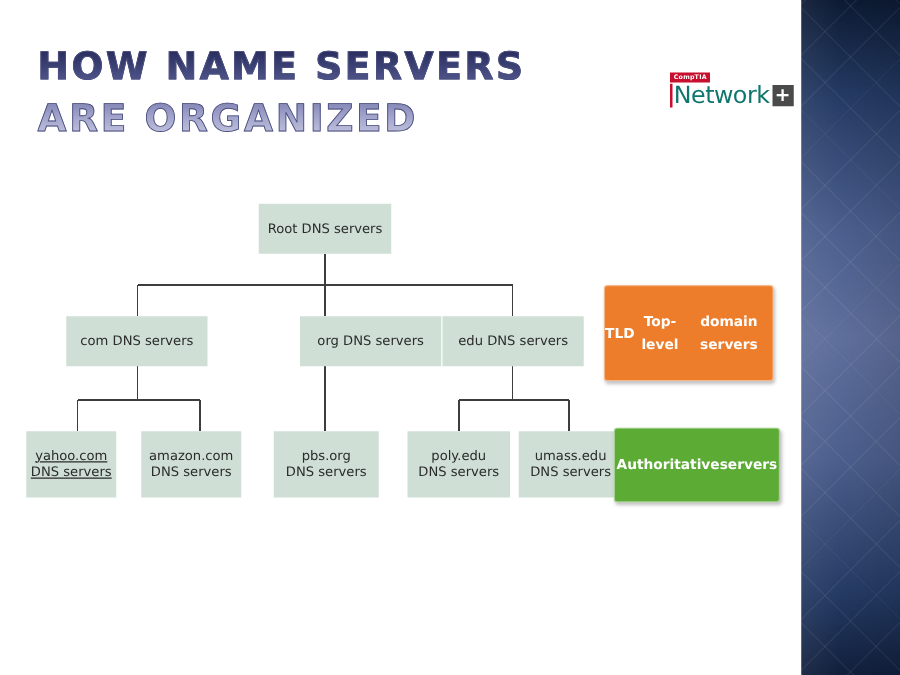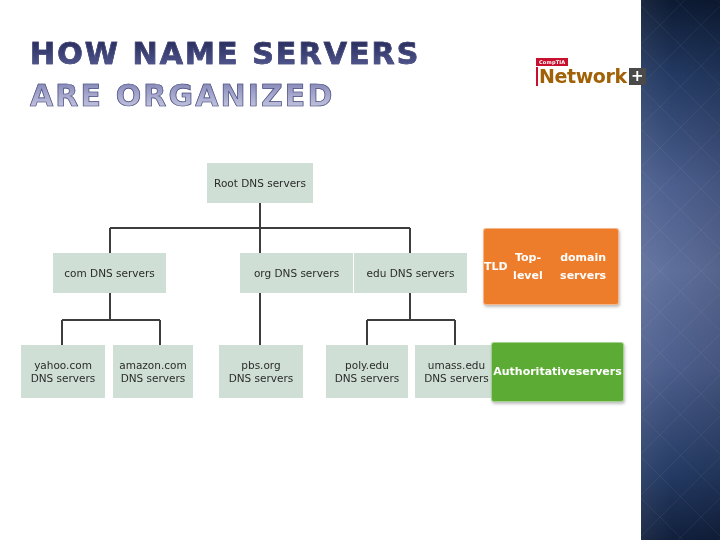--- a/index.html
+++ b/index.html
@@ -110,24 +110,24 @@
     display: flex;
     align-items: center;
   }
   .logo-bar {
     width: 2px;
     height: 19px;
     background: #c8102e;
     margin-right: 1px;
   }
   .logo-network {
-    color: #a16207;
+    color: #0f766e;
     font-family: "DejaVu Sans", sans-serif;
     font-size: 19px;
-    font-weight: bold;
+    font-weight: normal;
     line-height: 19px;
     letter-spacing: -0.4px;
   }
   .logo-plus {
     width: 17px;
     height: 17px;
     background: #4a4a4a;
     color: #ffffff;
     font-family: "DejaVu Sans", sans-serif;
     font-size: 15px;
@@ -256,21 +256,21 @@
     <div class="node" style="left:53px; top:253px; width:113px; height:40px;">
       <span>com DNS servers</span>
     </div>
     <div class="node" style="left:204px; top:253px; width:113px; height:40px;margin-left:36px;">
       <span>org DNS servers</span>
     </div>
     <div class="node" style="left:354px; top:253px; width:113px; height:40px;">
       <span>edu DNS servers</span>
     </div>
 
-    <div class="node" style="left:21px; top:345px; width:84px; height:53px;">
+    <div class="node" style="left:21px; top:345px; width:72px; height:53px;text-decoration:underline;">
       <span>yahoo.com</span>
       <span class="l2">DNS servers</span>
     </div>
     <div class="node" style="left:113px; top:345px; width:80px; height:53px;">
       <span>amazon.com</span>
       <span class="l2">DNS servers</span>
     </div>
     <div class="node" style="left:219px; top:345px; width:84px; height:53px;">
       <span>pbs.org</span>
       <span class="l2">DNS servers</span>

